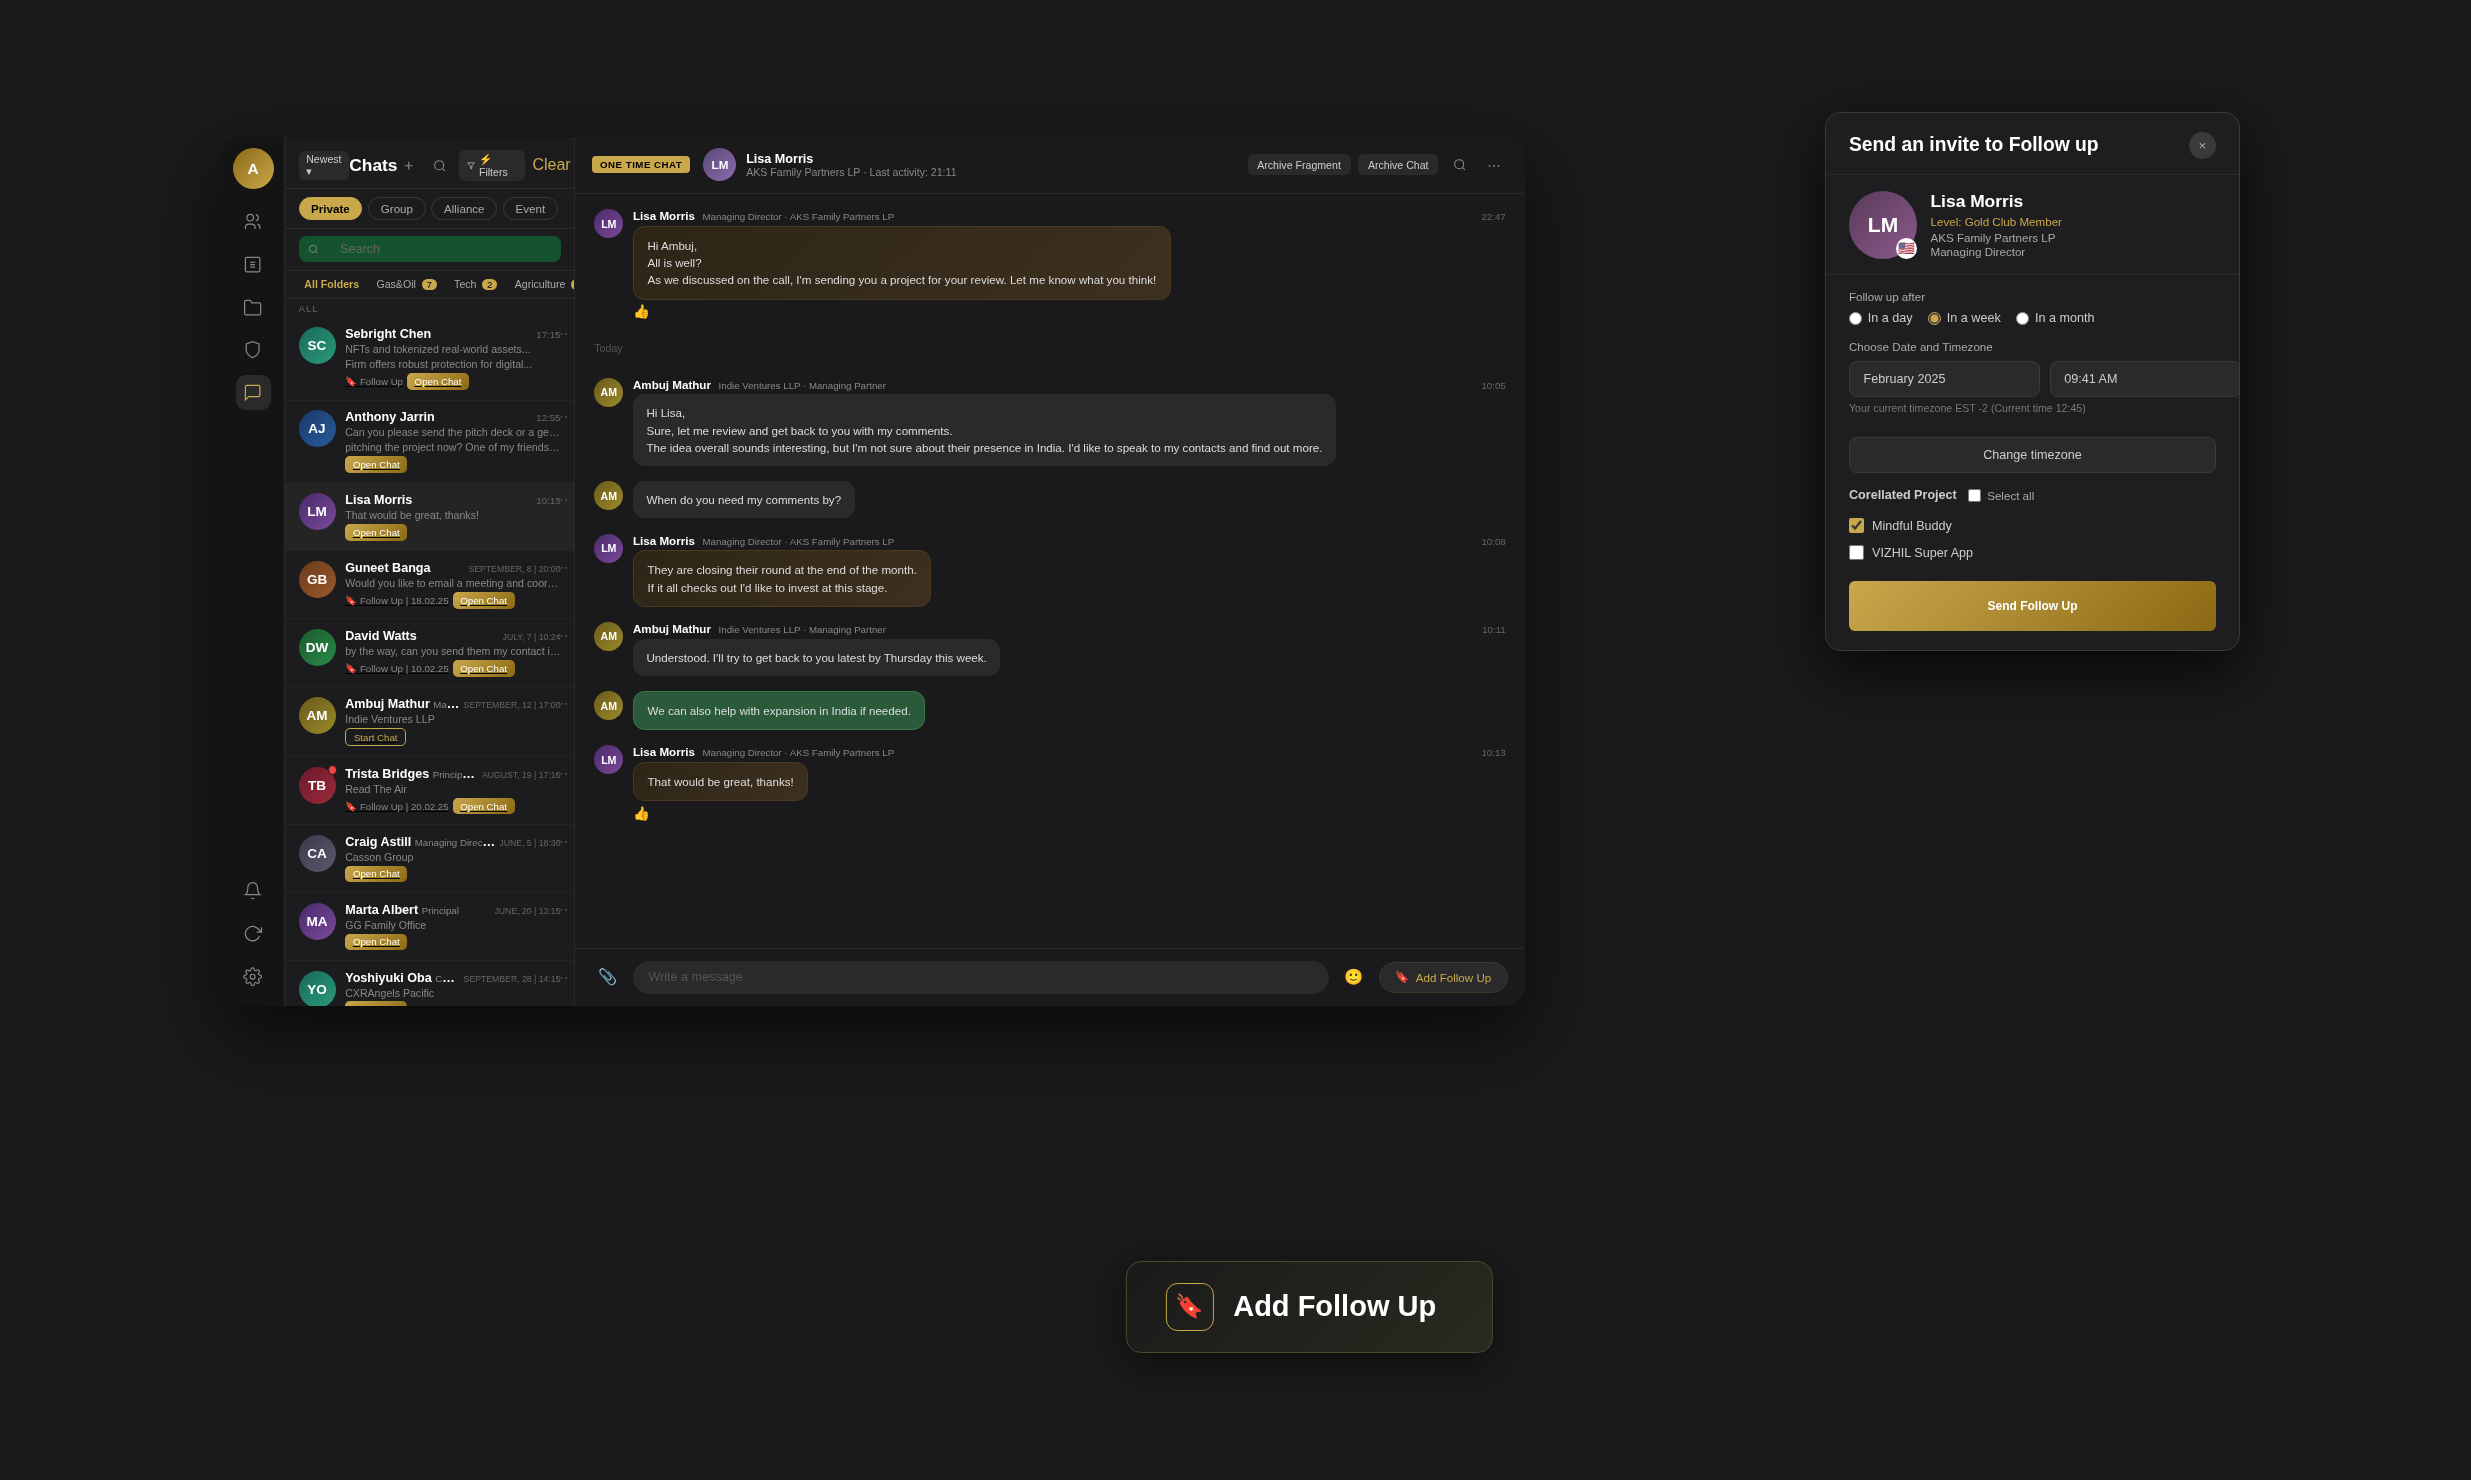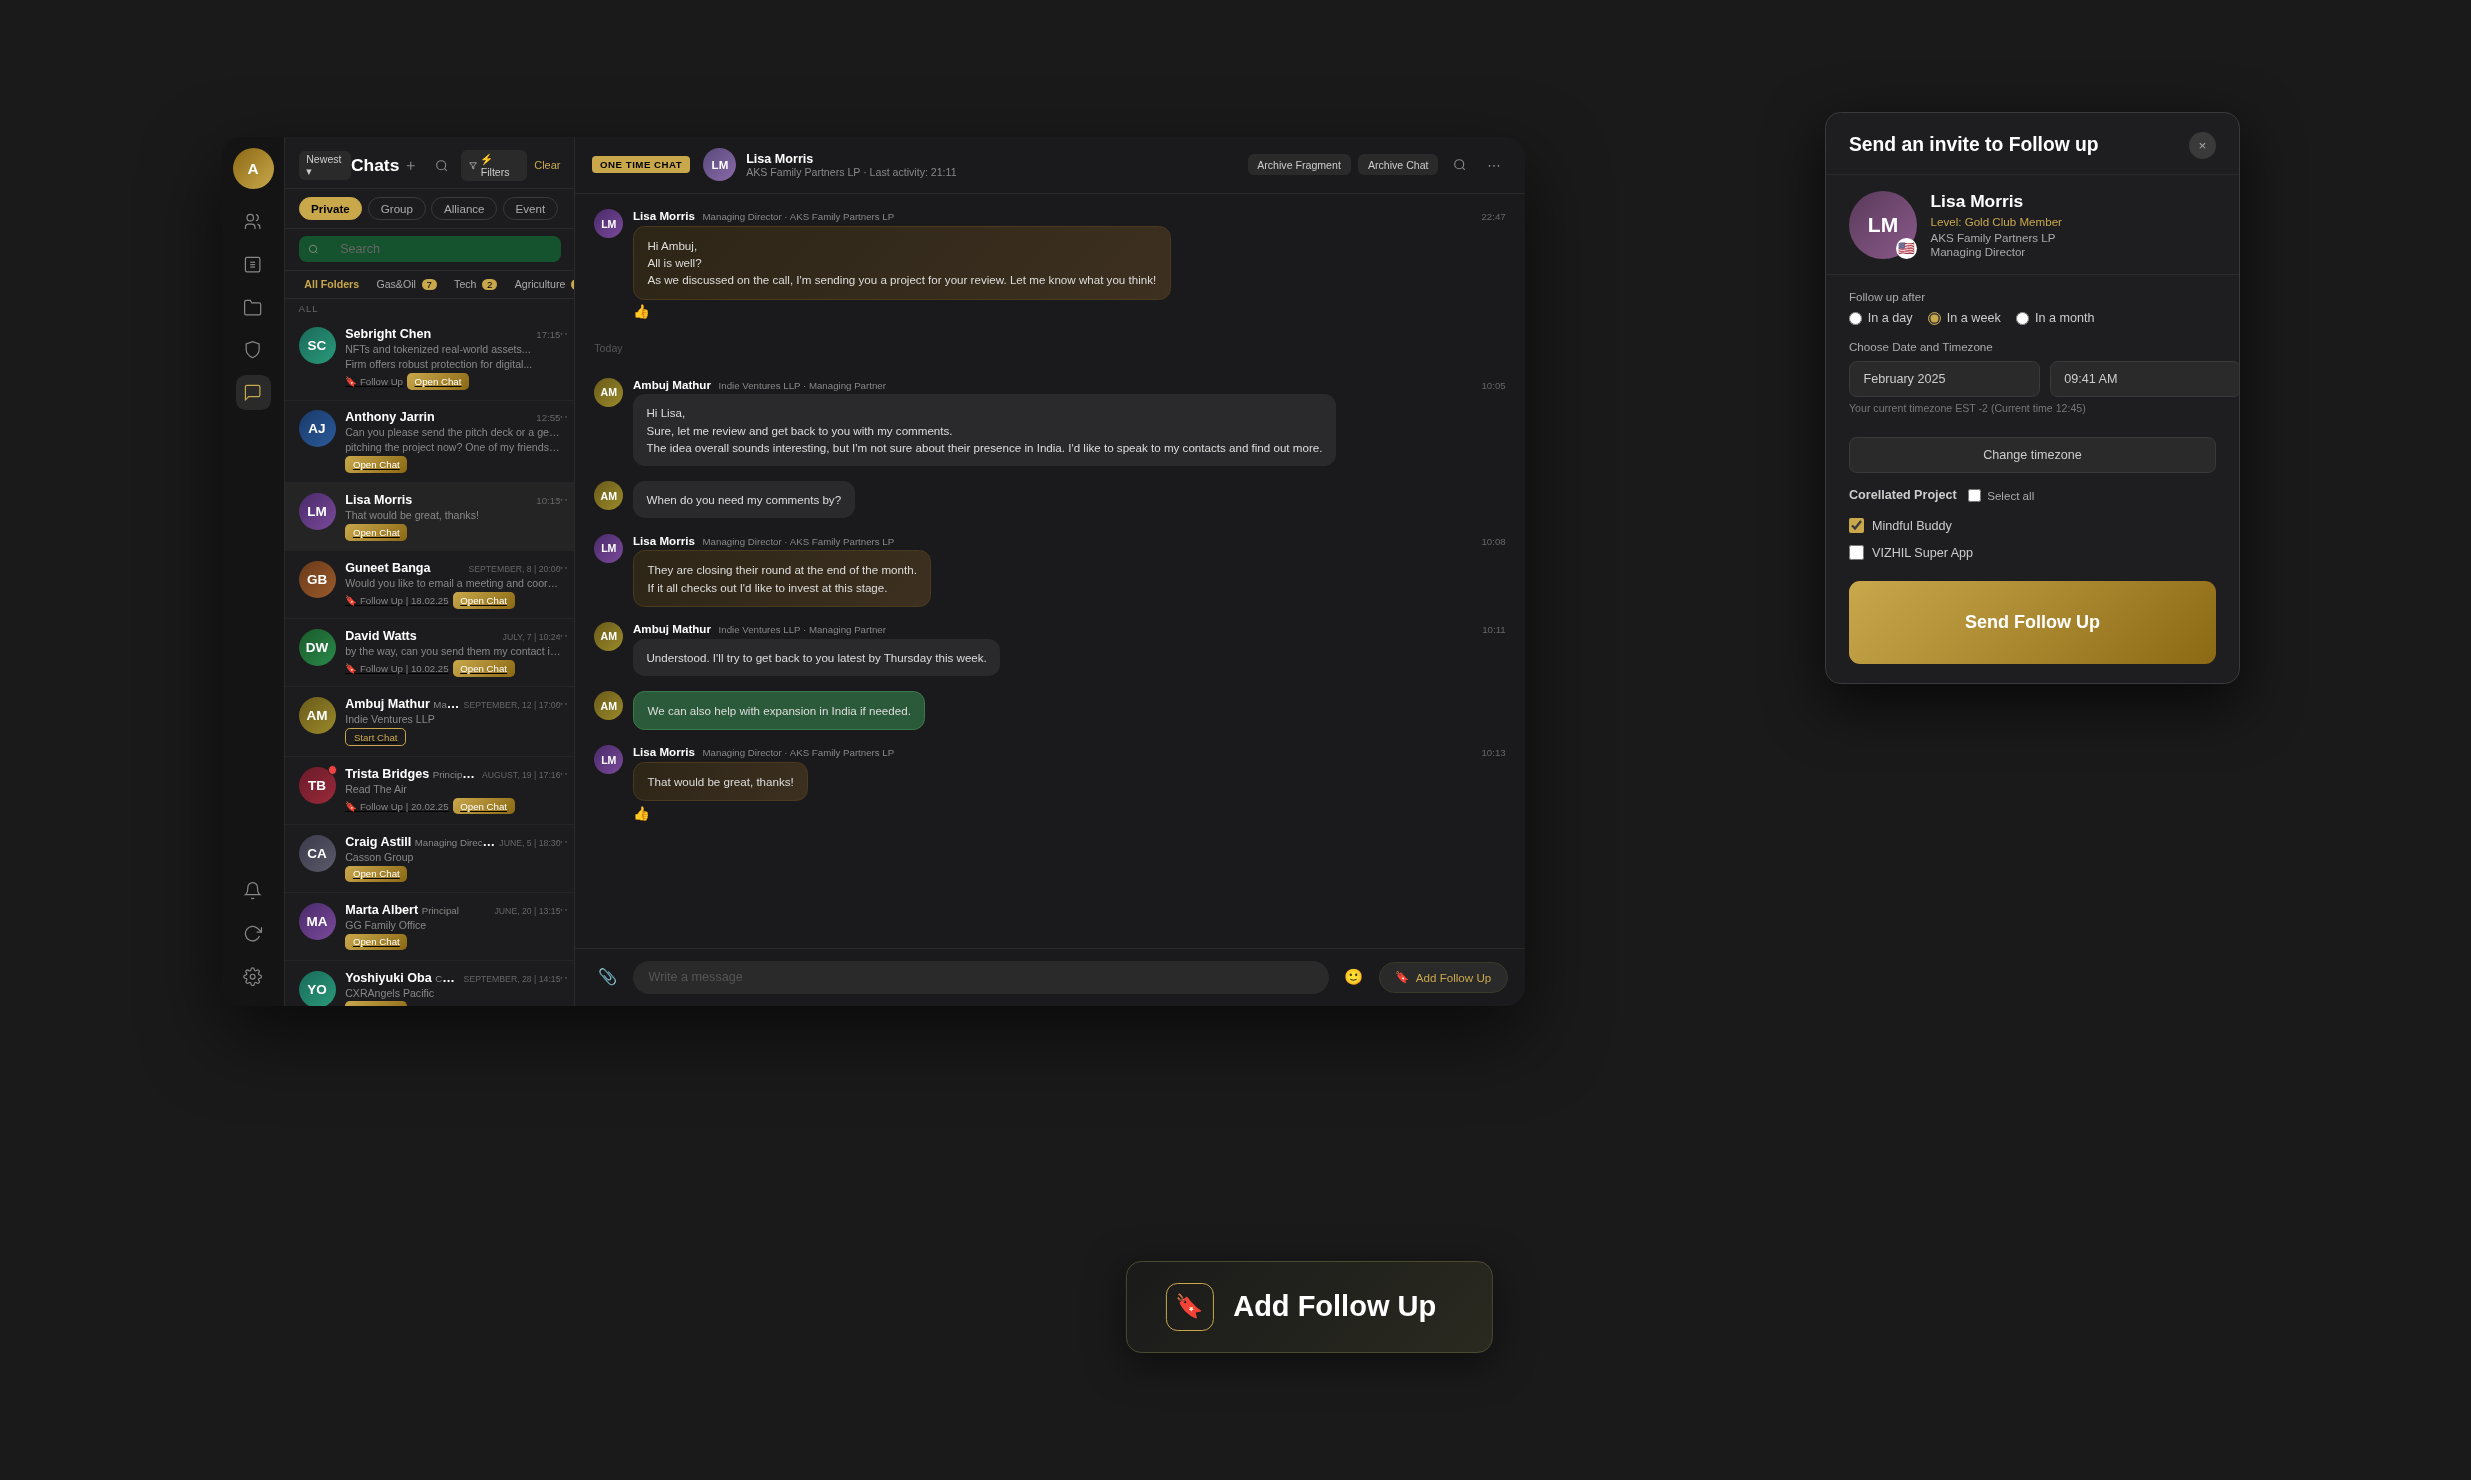--- a/index.html
+++ b/index.html
@@ -150,21 +150,21 @@
       padding: 2.9px 7.7px;
       border-radius: 5.8px;
       cursor: pointer;
       display: flex;
       align-items: center;
       gap: 3.9px;
     }
 
     .clear-btn {
       color: #C9A84C;
-      font-size: 11px;
+      font-size: 16px;
       cursor: pointer;
     }
 
     
     .tab-row {
       display: flex;
       gap: 5.8px;
       padding: 7.7px 13.5px;
       border-bottom: 1px solid #2a2a2a;
     }
@@ -779,24 +779,24 @@
       height: 15.4px;
       cursor: pointer;
     }
 
     
     .send-followup-btn {
       width: calc(100% - 46px);
       margin: 0 23px 19.3px;
       background: linear-gradient(135deg, #C9A84C, #8B6914);
       color: #fff;
-      font-size: 18px;
+      font-size: 12px;
       font-weight: 600;
-      padding: 31px;
-      border-radius: 11px;
+      padding: 18px;
+      border-radius: 6px;
       border: none;
       cursor: pointer;
       text-align: center;
     }
 
     
     .bottom-tooltip {
       position: absolute;
       bottom: 39px;
       left: 50%;

